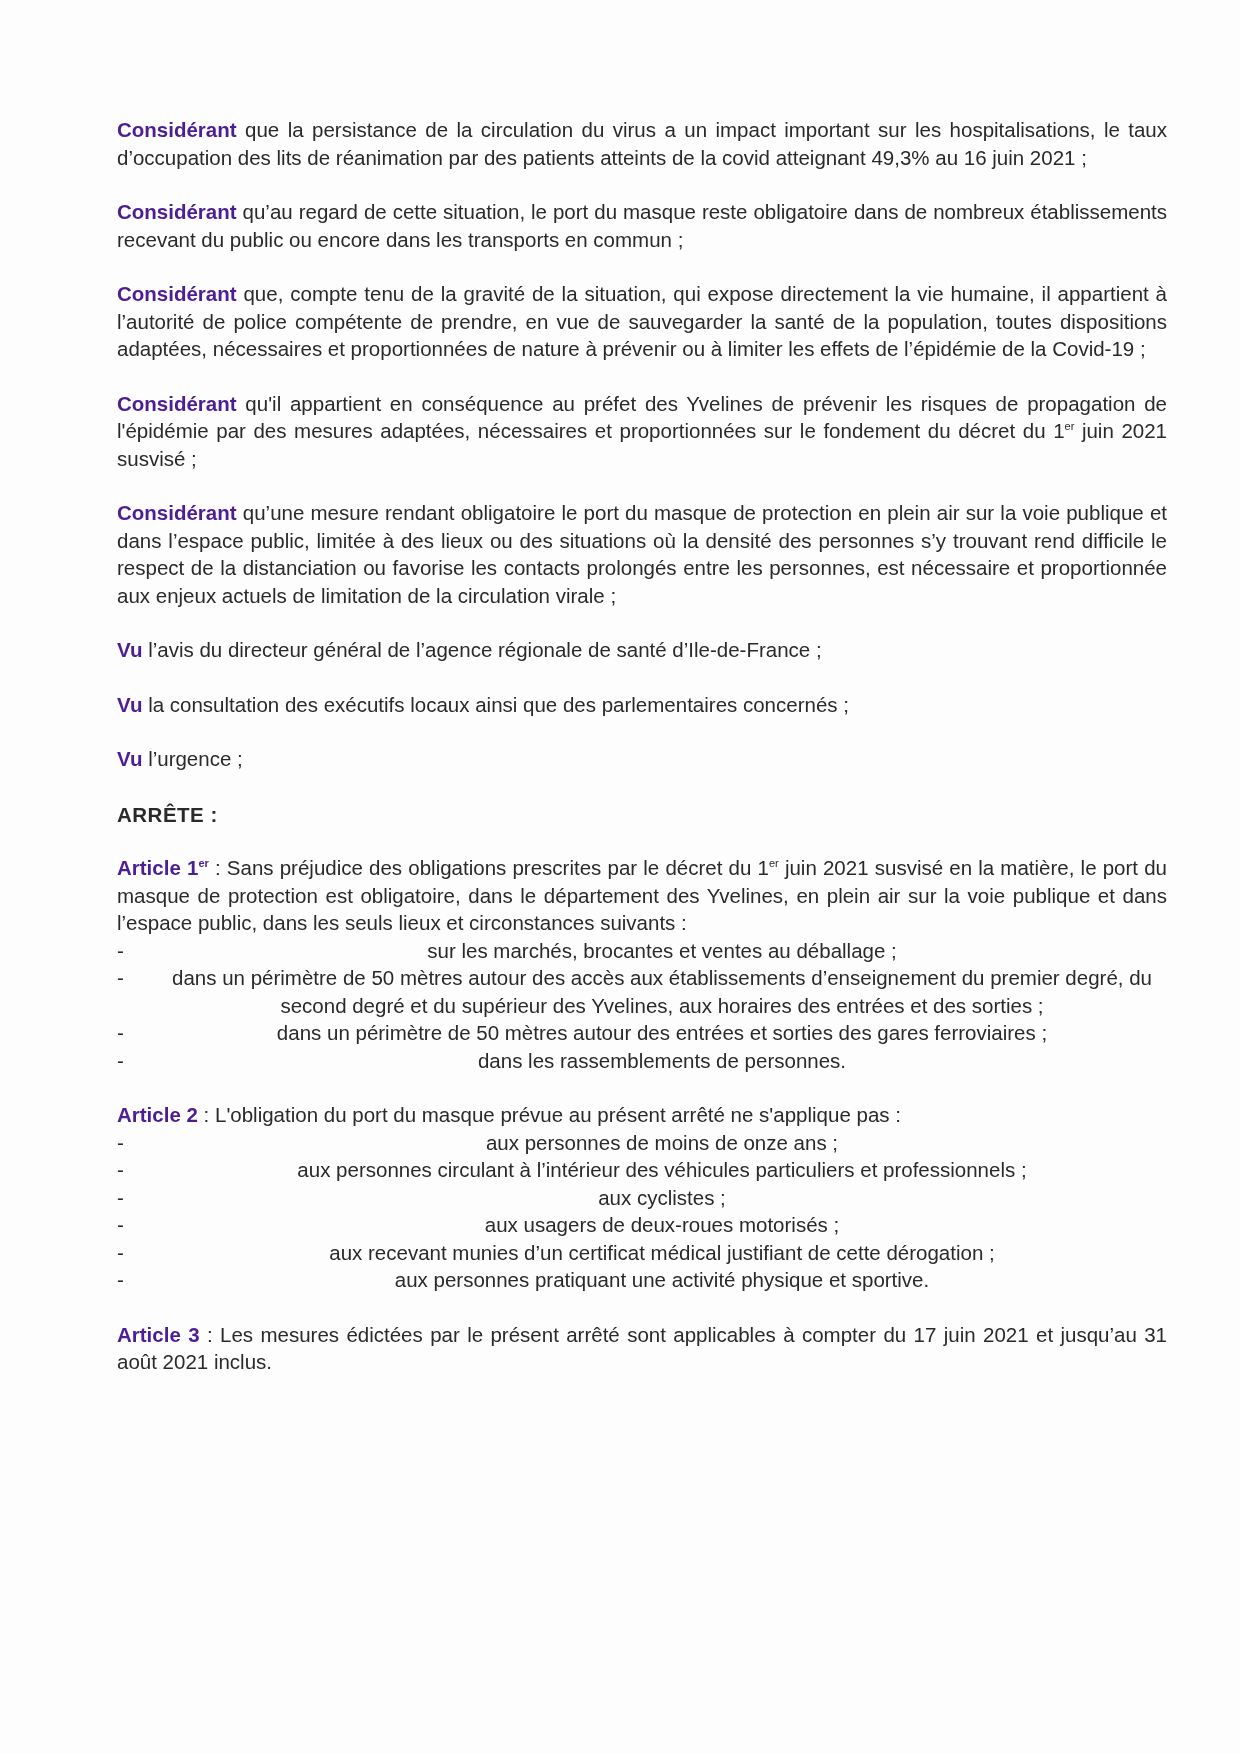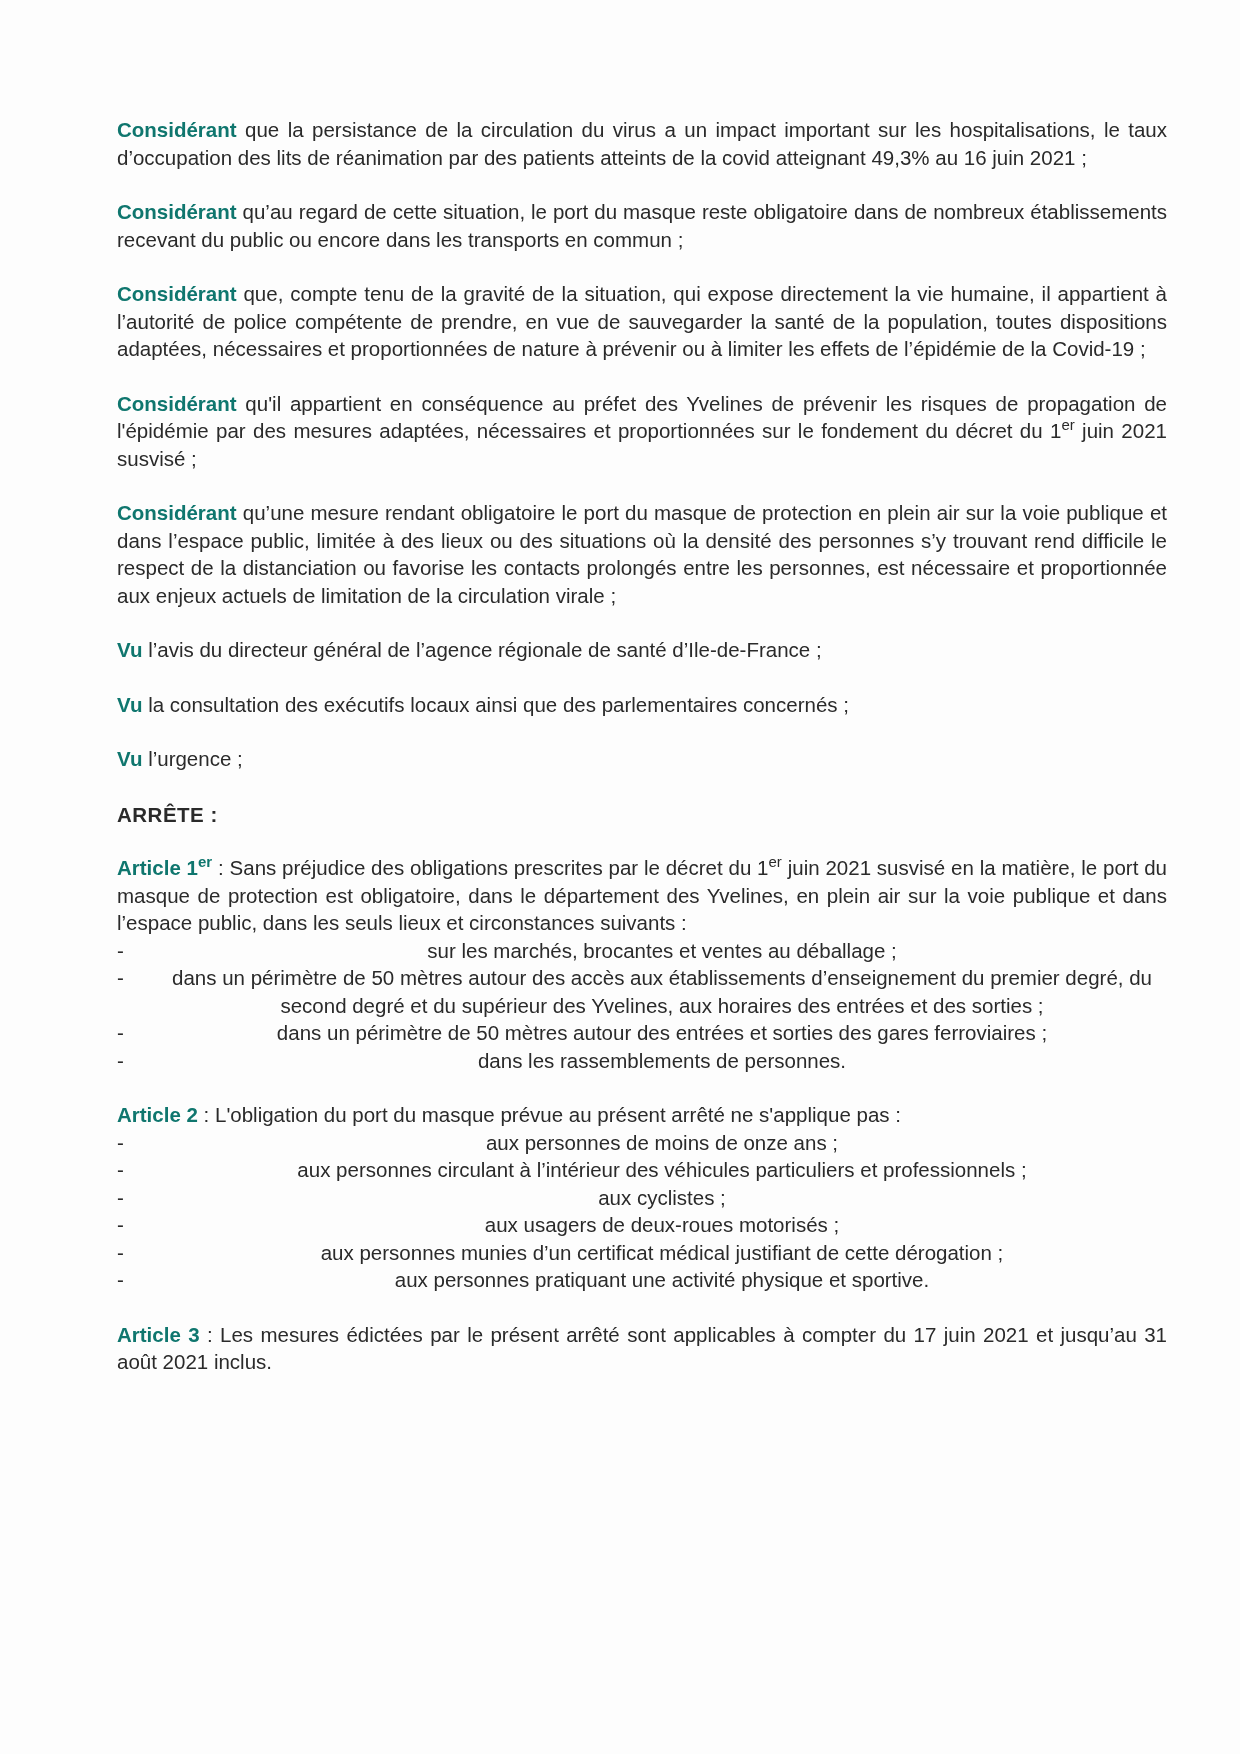--- a/index.html
+++ b/index.html
@@ -2,28 +2,28 @@
 <html><head>
 <meta charset="utf-8">
 <style>
   html, body { margin: 0; padding: 0; background: #ffffff; }
   body { width: 1240px; height: 1754px; position: relative; overflow: hidden;
          font-family: "Liberation Sans", "DejaVu Sans", sans-serif; color: #2a2a2a; }
   .page { position: absolute; left: 0; top: 0; width: 1240px; height: 1754px; background: #fdfdfd; }
   .content { position: absolute; left: 117px; width: 1050px; top: 116px;
              font-size: 20.5px; line-height: 27.5px; }
   .para { margin: 0 0 27px 0; text-align: justify; }
-  .para b, .article-label { font-weight: bold; color: #0f766e; }
+  .para b, .article-label { font-weight: bold; color: #4c1d95; }
   .center-title { text-align: left; font-weight: bold; margin: 28px 0 26px 0; letter-spacing: 0.5px; }
   ul.dash { list-style: none; margin: 0 0 0 0; padding: 0; text-align: center; }
   ul.dash li { position: relative; padding-left: 40px; }
   ul.dash li::before { content: "-"; position: absolute; left: 0; top: 0; }
   .article { margin-bottom: 27px; margin-top: 7px; }
   .article p { margin: 0; text-align: justify; }
-  sup { font-size: 15px; line-height: 0; vertical-align: super; }
+  sup { font-size: 11px; line-height: 0; vertical-align: super; }
 </style>
 </head>
 <body>
 
 <div class="page">
   <div class="content">
 
     <p class="para"><b>Considérant</b><span> que la persistance de la circulation du virus a un impact important sur les hospitalisations, le taux d’occupation des lits de réanimation par des patients atteints de la covid atteignant 49,3% au 16 juin 2021 ;</span></p>
 
     <p class="para"><b>Considérant</b><span> qu’au regard de cette situation, le port du masque reste obligatoire dans de nombreux établissements recevant du public ou encore dans les transports en commun ;</span></p>
@@ -52,21 +52,21 @@
       </ul>
     </div>
 
     <div class="article">
       <p><span class="article-label">Article 2</span><span> : L'obligation du port du masque prévue au présent arrêté ne s'applique pas :</span></p>
       <ul class="dash">
         <li>aux personnes de moins de onze ans ;</li>
         <li>aux personnes circulant à l’intérieur des véhicules particuliers et professionnels ;</li>
         <li>aux cyclistes ;</li>
         <li>aux usagers de deux-roues motorisés ;</li>
-        <li>aux personnes munies d’un certificat médical justifiant de cette dérogation ;</li>
+        <li>aux recevant munies d’un certificat médical justifiant de cette dérogation ;</li>
         <li>aux personnes pratiquant une activité physique et sportive.</li>
       </ul>
     </div>
 
     <div class="article">
       <p><span class="article-label">Article 3</span><span> : Les mesures édictées par le présent arrêté sont applicables à compter du 17 juin 2021 et jusqu’au 31 août 2021 inclus.</span></p>
     </div>
 
 
   </div>

